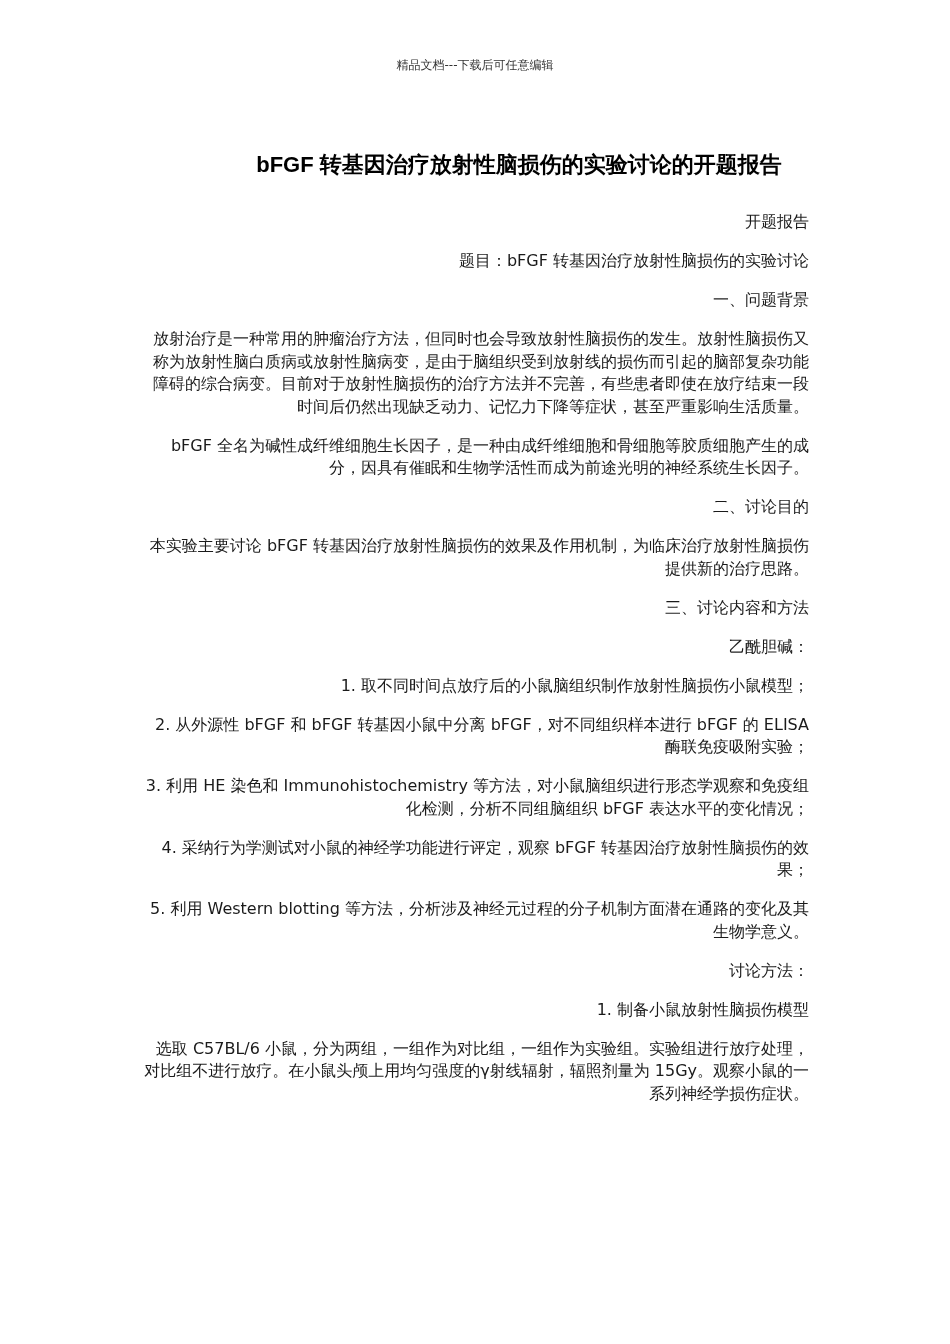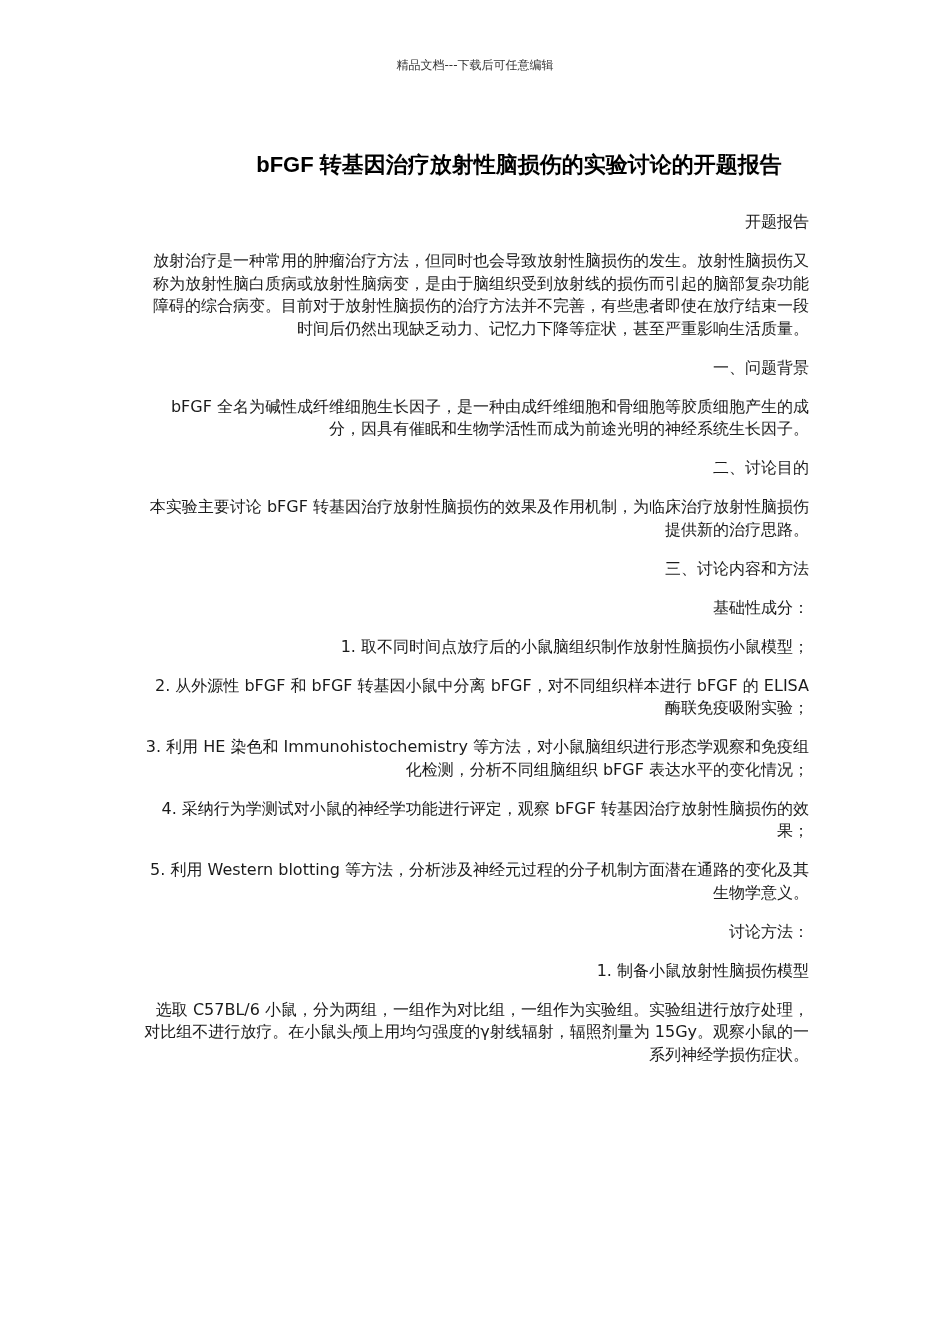--- a/index.html
+++ b/index.html
@@ -25,27 +25,28 @@
   </style>
 </head>
 <body>
 
 <div class="page-header">精品文档---下载后可任意编辑</div>
 
 <h1 class="doc-title" style="margin:12px;padding-left:32px;">bFGF 转基因治疗放射性脑损伤的实验讨论的开题报告</h1>
 
 <div class="content">
   <p>开题报告</p>
+  <p>题目：bFGF 转基因治疗放射性脑损伤的实验讨论</p>
+  <p>一、问题背景</p>
   <p>放射治疗是一种常用的肿瘤治疗方法，但同时也会导致放射性脑损伤的发生。放射性脑损伤又称为放射性脑白质病或放射性脑病变，是由于脑组织受到放射线的损伤而引起的脑部复杂功能障碍的综合病变。目前对于放射性脑损伤的治疗方法并不完善，有些患者即使在放疗结束一段时间后仍然出现缺乏动力、记忆力下降等症状，甚至严重影响生活质量。</p>
-  <p>一、问题背景</p>
   <p>bFGF 全名为碱性成纤维细胞生长因子，是一种由成纤维细胞和骨细胞等胶质细胞产生的成分，因具有催眠和生物学活性而成为前途光明的神经系统生长因子。</p>
   <p>二、讨论目的</p>
   <p>本实验主要讨论 bFGF 转基因治疗放射性脑损伤的效果及作用机制，为临床治疗放射性脑损伤提供新的治疗思路。</p>
   <p>三、讨论内容和方法</p>
-  <p>基础性成分：</p>
+  <p>乙酰胆碱：</p>
   <p>1. 取不同时间点放疗后的小鼠脑组织制作放射性脑损伤小鼠模型；</p>
   <p>2. 从外源性 bFGF 和 bFGF 转基因小鼠中分离 bFGF，对不同组织样本进行 bFGF 的 ELISA 酶联免疫吸附实验；</p>
   <p>3. 利用 HE 染色和 Immunohistochemistry 等方法，对小鼠脑组织进行形态学观察和免疫组化检测，分析不同组脑组织 bFGF 表达水平的变化情况；</p>
   <p>4. 采纳行为学测试对小鼠的神经学功能进行评定，观察 bFGF 转基因治疗放射性脑损伤的效果；</p>
   <p>5. 利用 Western blotting 等方法，分析涉及神经元过程的分子机制方面潜在通路的变化及其生物学意义。</p>
   <p>讨论方法：</p>
   <p>1. 制备小鼠放射性脑损伤模型</p>
   <p>选取 C57BL/6 小鼠，分为两组，一组作为对比组，一组作为实验组。实验组进行放疗处理，对比组不进行放疗。在小鼠头颅上用均匀强度的γ射线辐射，辐照剂量为 15Gy。观察小鼠的一系列神经学损伤症状。</p>
 </div>
 

